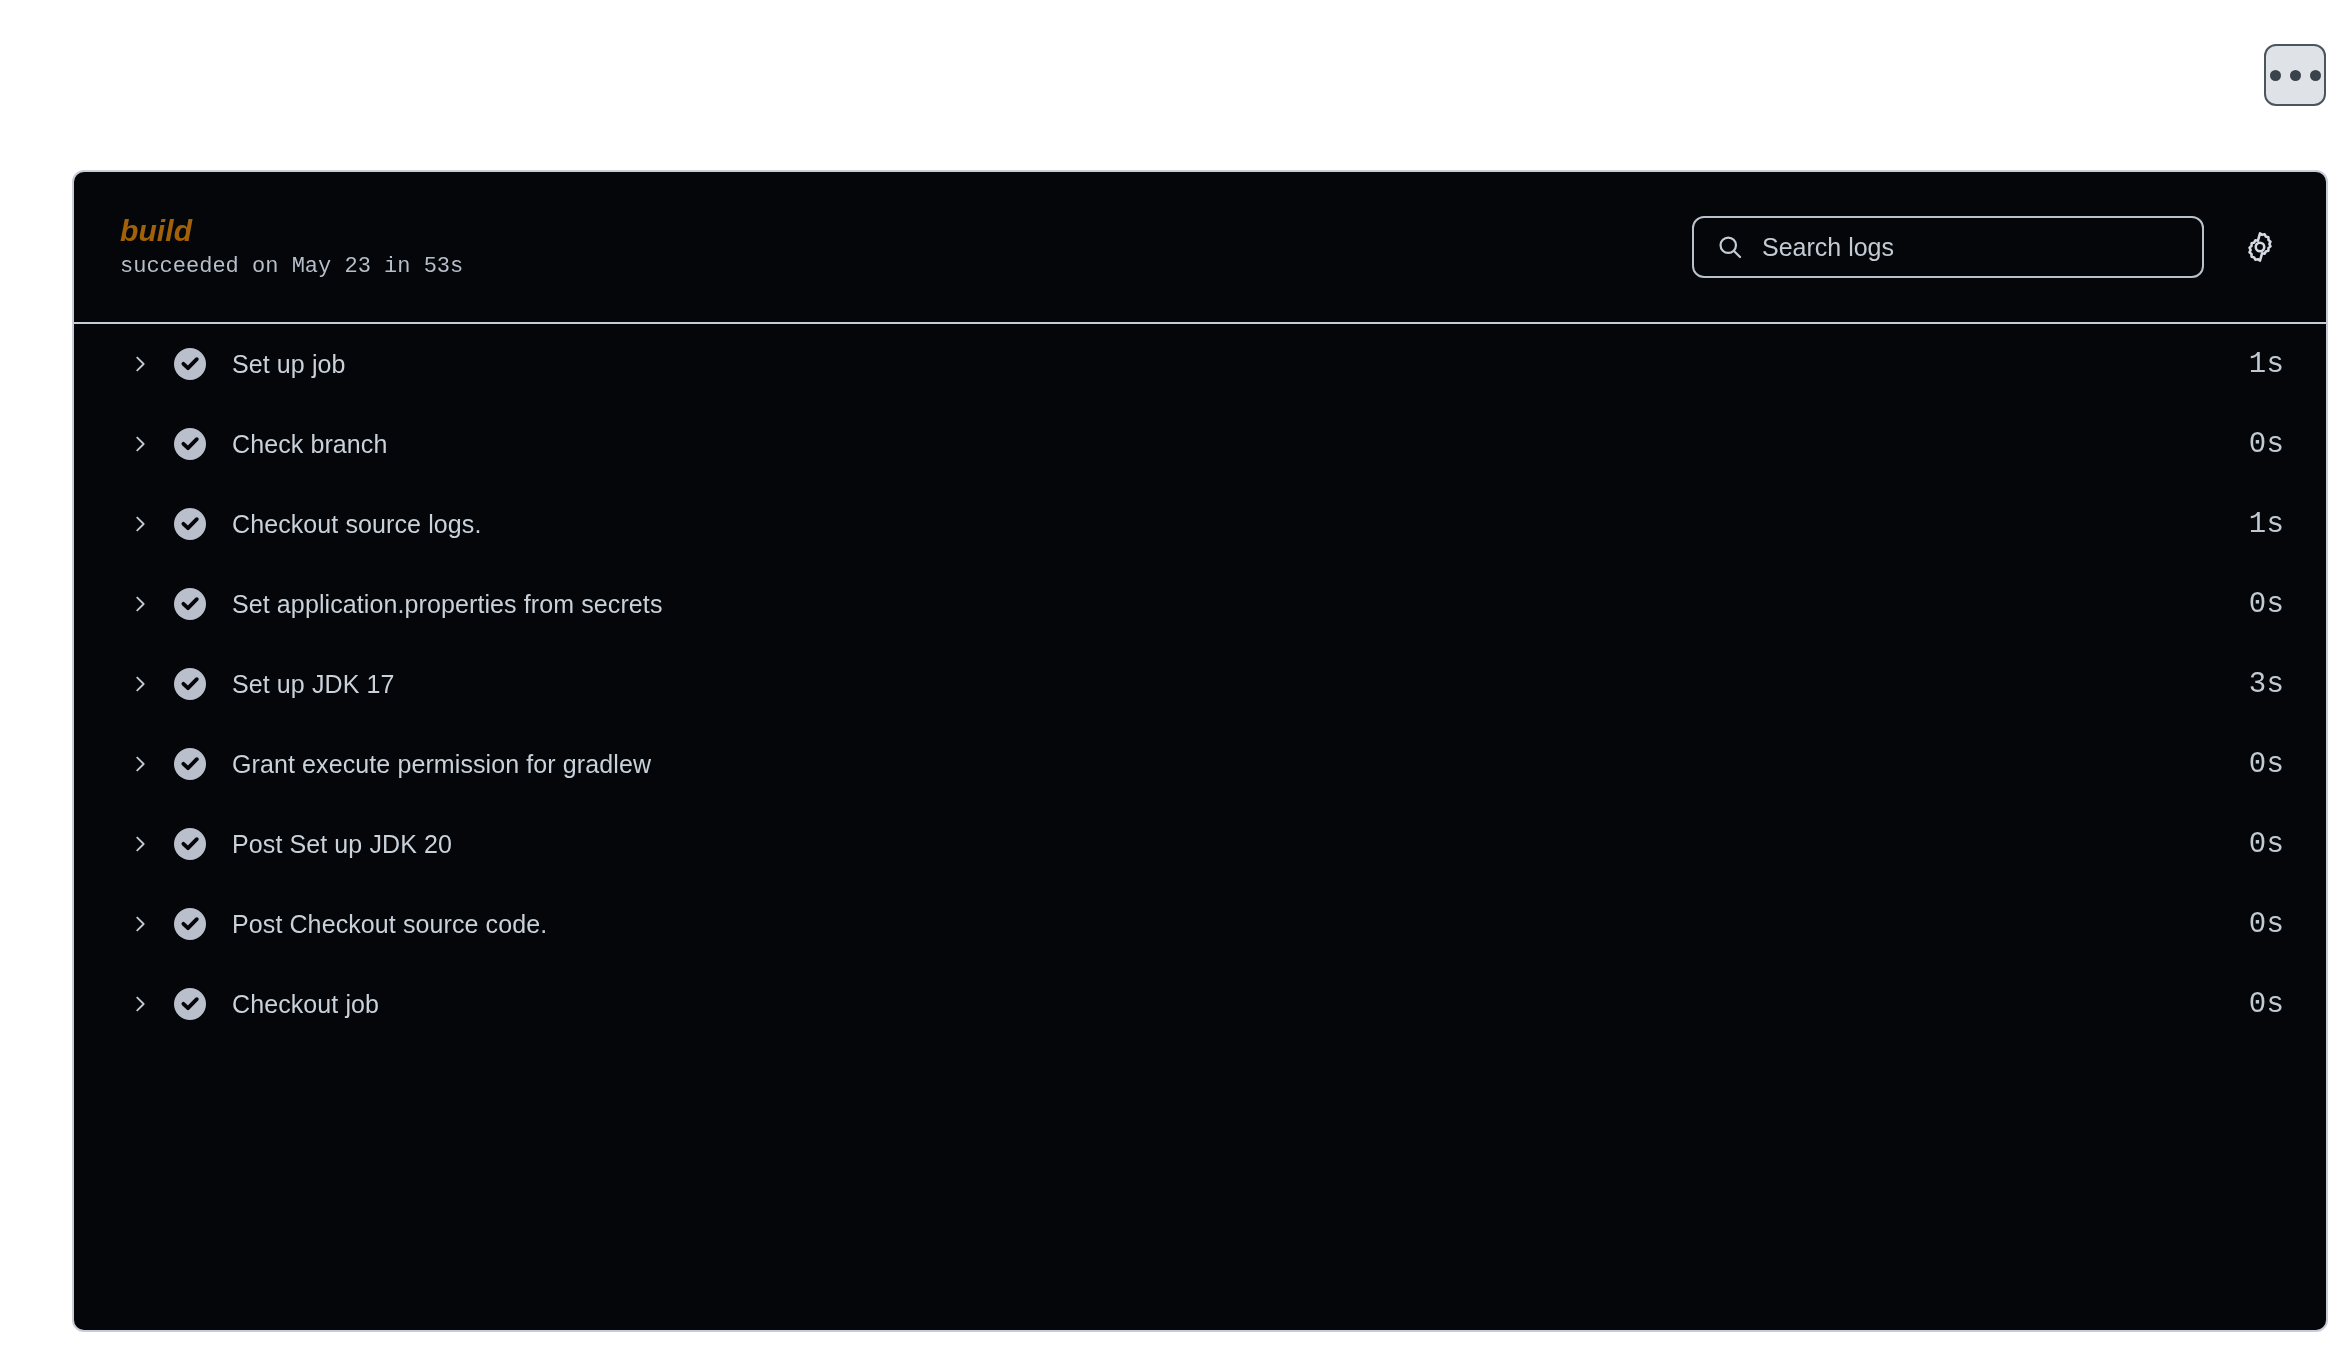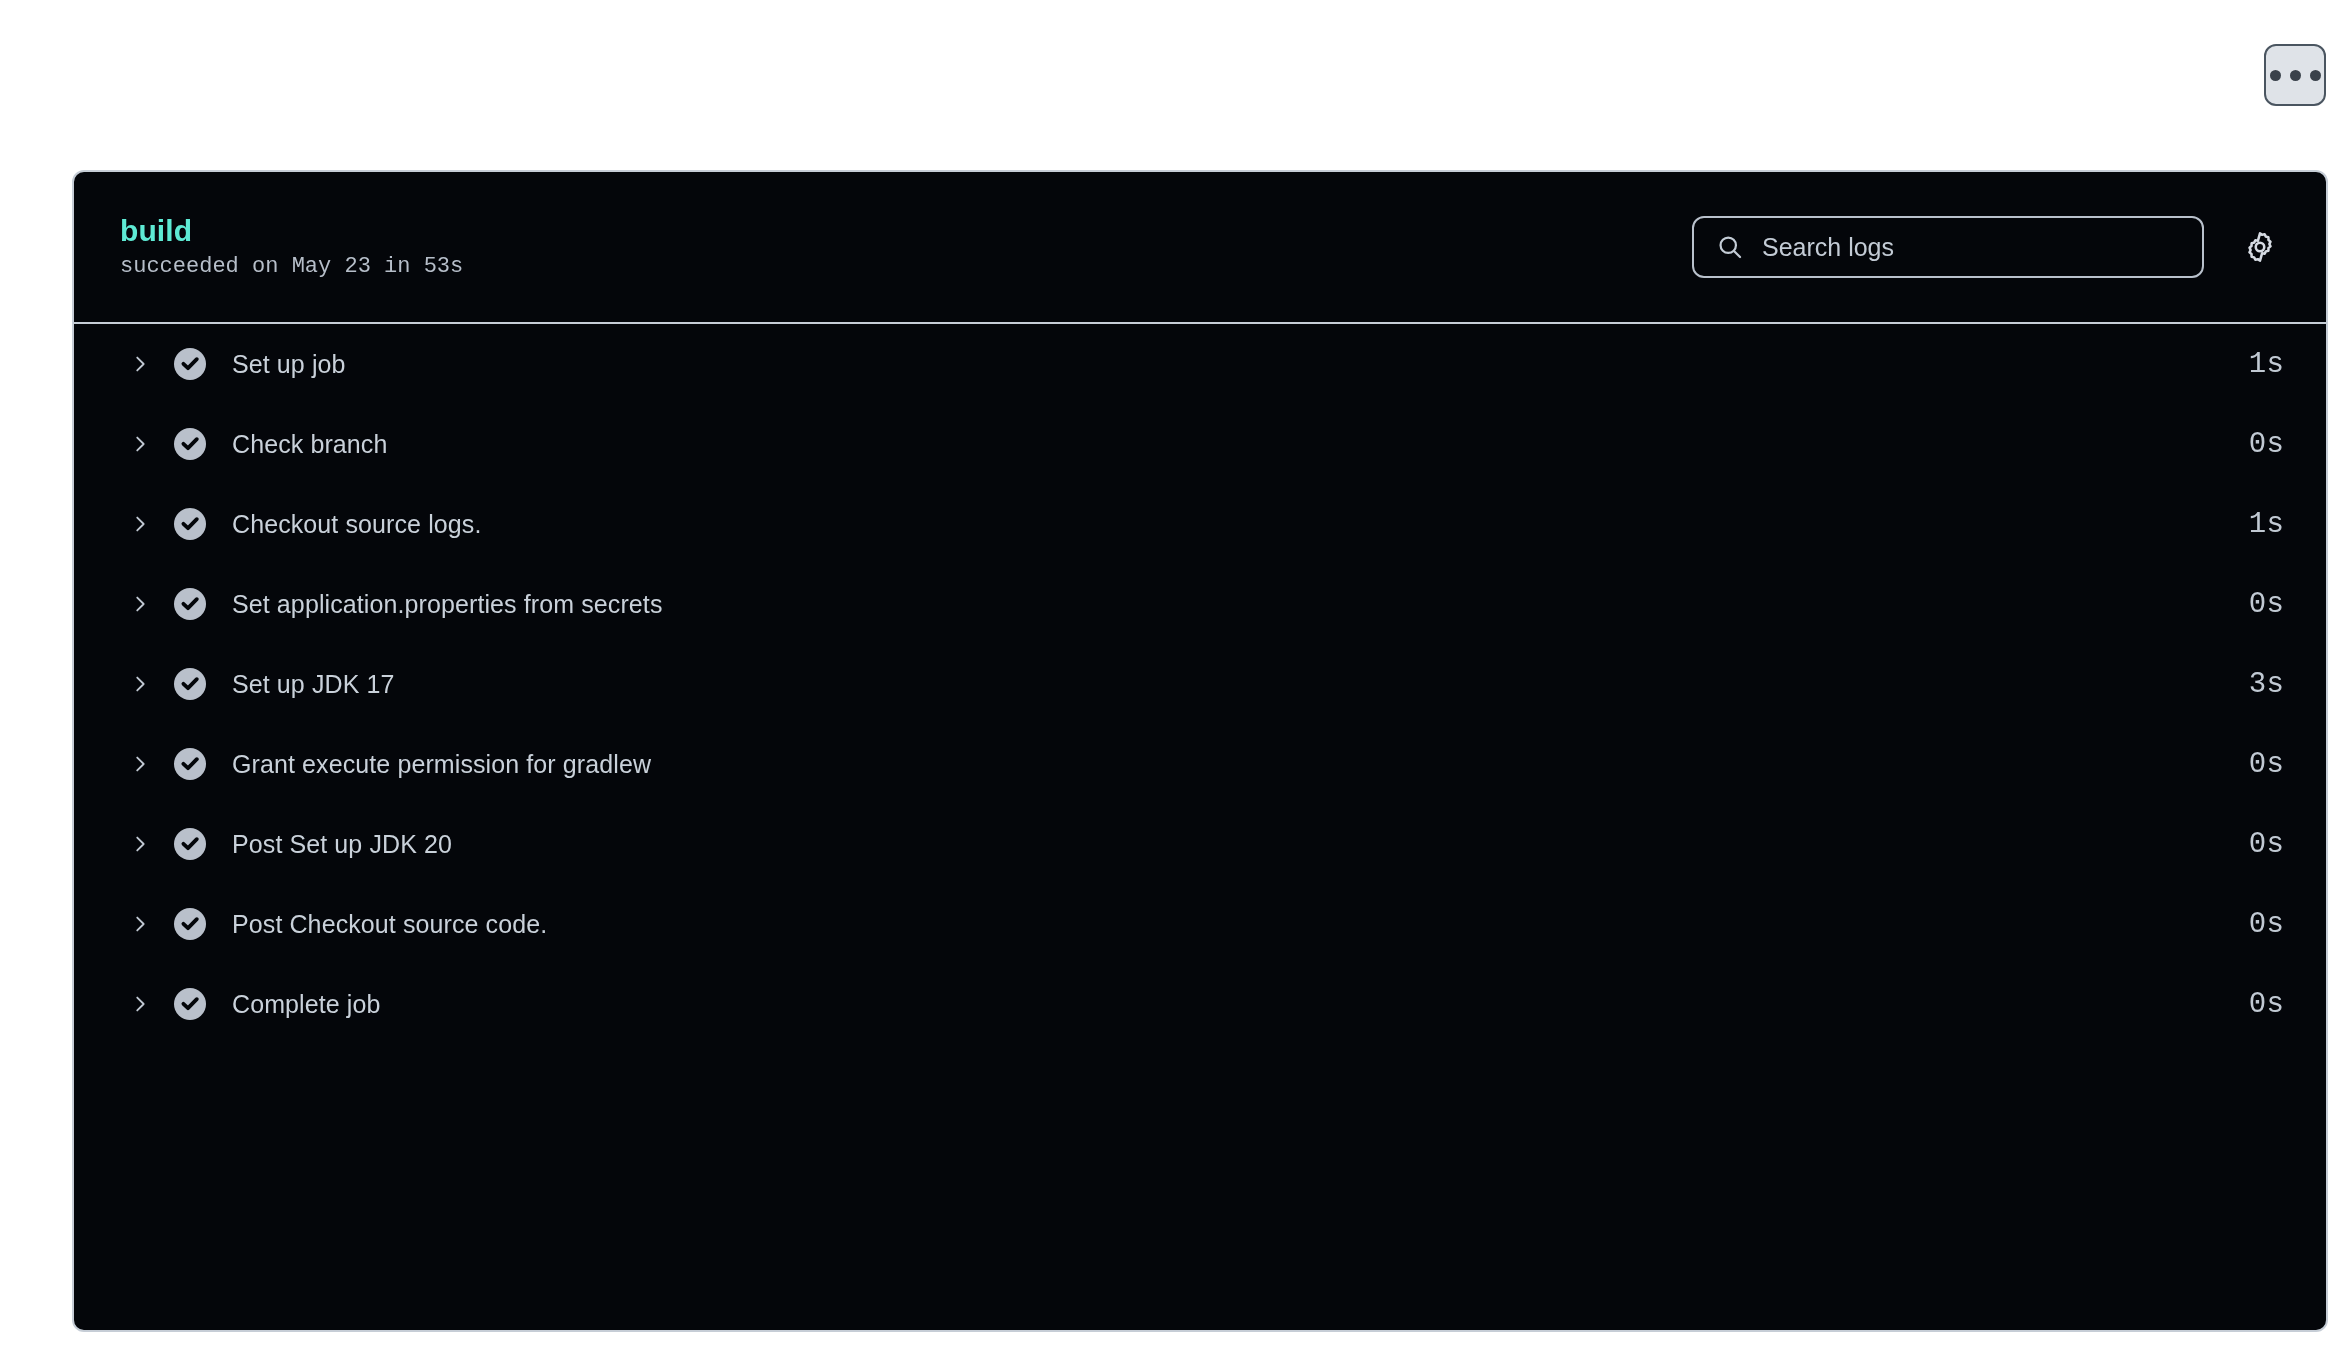--- a/index.html
+++ b/index.html
@@ -63,23 +63,24 @@
     display: flex;
     align-items: center;
     padding: 0 40px 0 46px;
   }
 
   .job-meta { display: flex; flex-direction: column; justify-content: center; gap: 8px; }
 
   .job-title {
     font-size: 30px;
     font-weight: bold;
-    color: #5eead4;
+    color: #a16207;
     letter-spacing: 0.1px;
     line-height: 1.1;
+    font-style: italic;
   }
 
   .job-status {
     font-size: 22px;
     color: #b6bec9;
     line-height: 1.1;
     font-family: Liberation Mono, monospace;
   }
 
   .header-right {
@@ -324,19 +325,19 @@
         <div class="step-row">
         <span class="chevron-btn">
           <svg width="22" height="22" viewBox="0 0 24 24" fill="none">
             <path d="M9 5l7 7-7 7" stroke="#c2cad4" stroke-width="2" stroke-linecap="round" stroke-linejoin="round"></path>
           </svg>
         </span>
         <svg class="status-icon" viewBox="0 0 16 16">
           <circle cx="8" cy="8" r="8" fill="#b9c0cb"></circle>
           <path d="M11.4 5.6L7.0 10.1 4.7 7.9" stroke="#04060a" stroke-width="1.9" fill="none" stroke-linecap="round" stroke-linejoin="round"></path>
         </svg>
-        <span class="step-name">Complete job</span>
+        <span class="step-name">Checkout job</span>
         <span class="step-duration">0s</span>
       </div>
       </div>
 
   </div>
 </div>
 
 </body></html>

